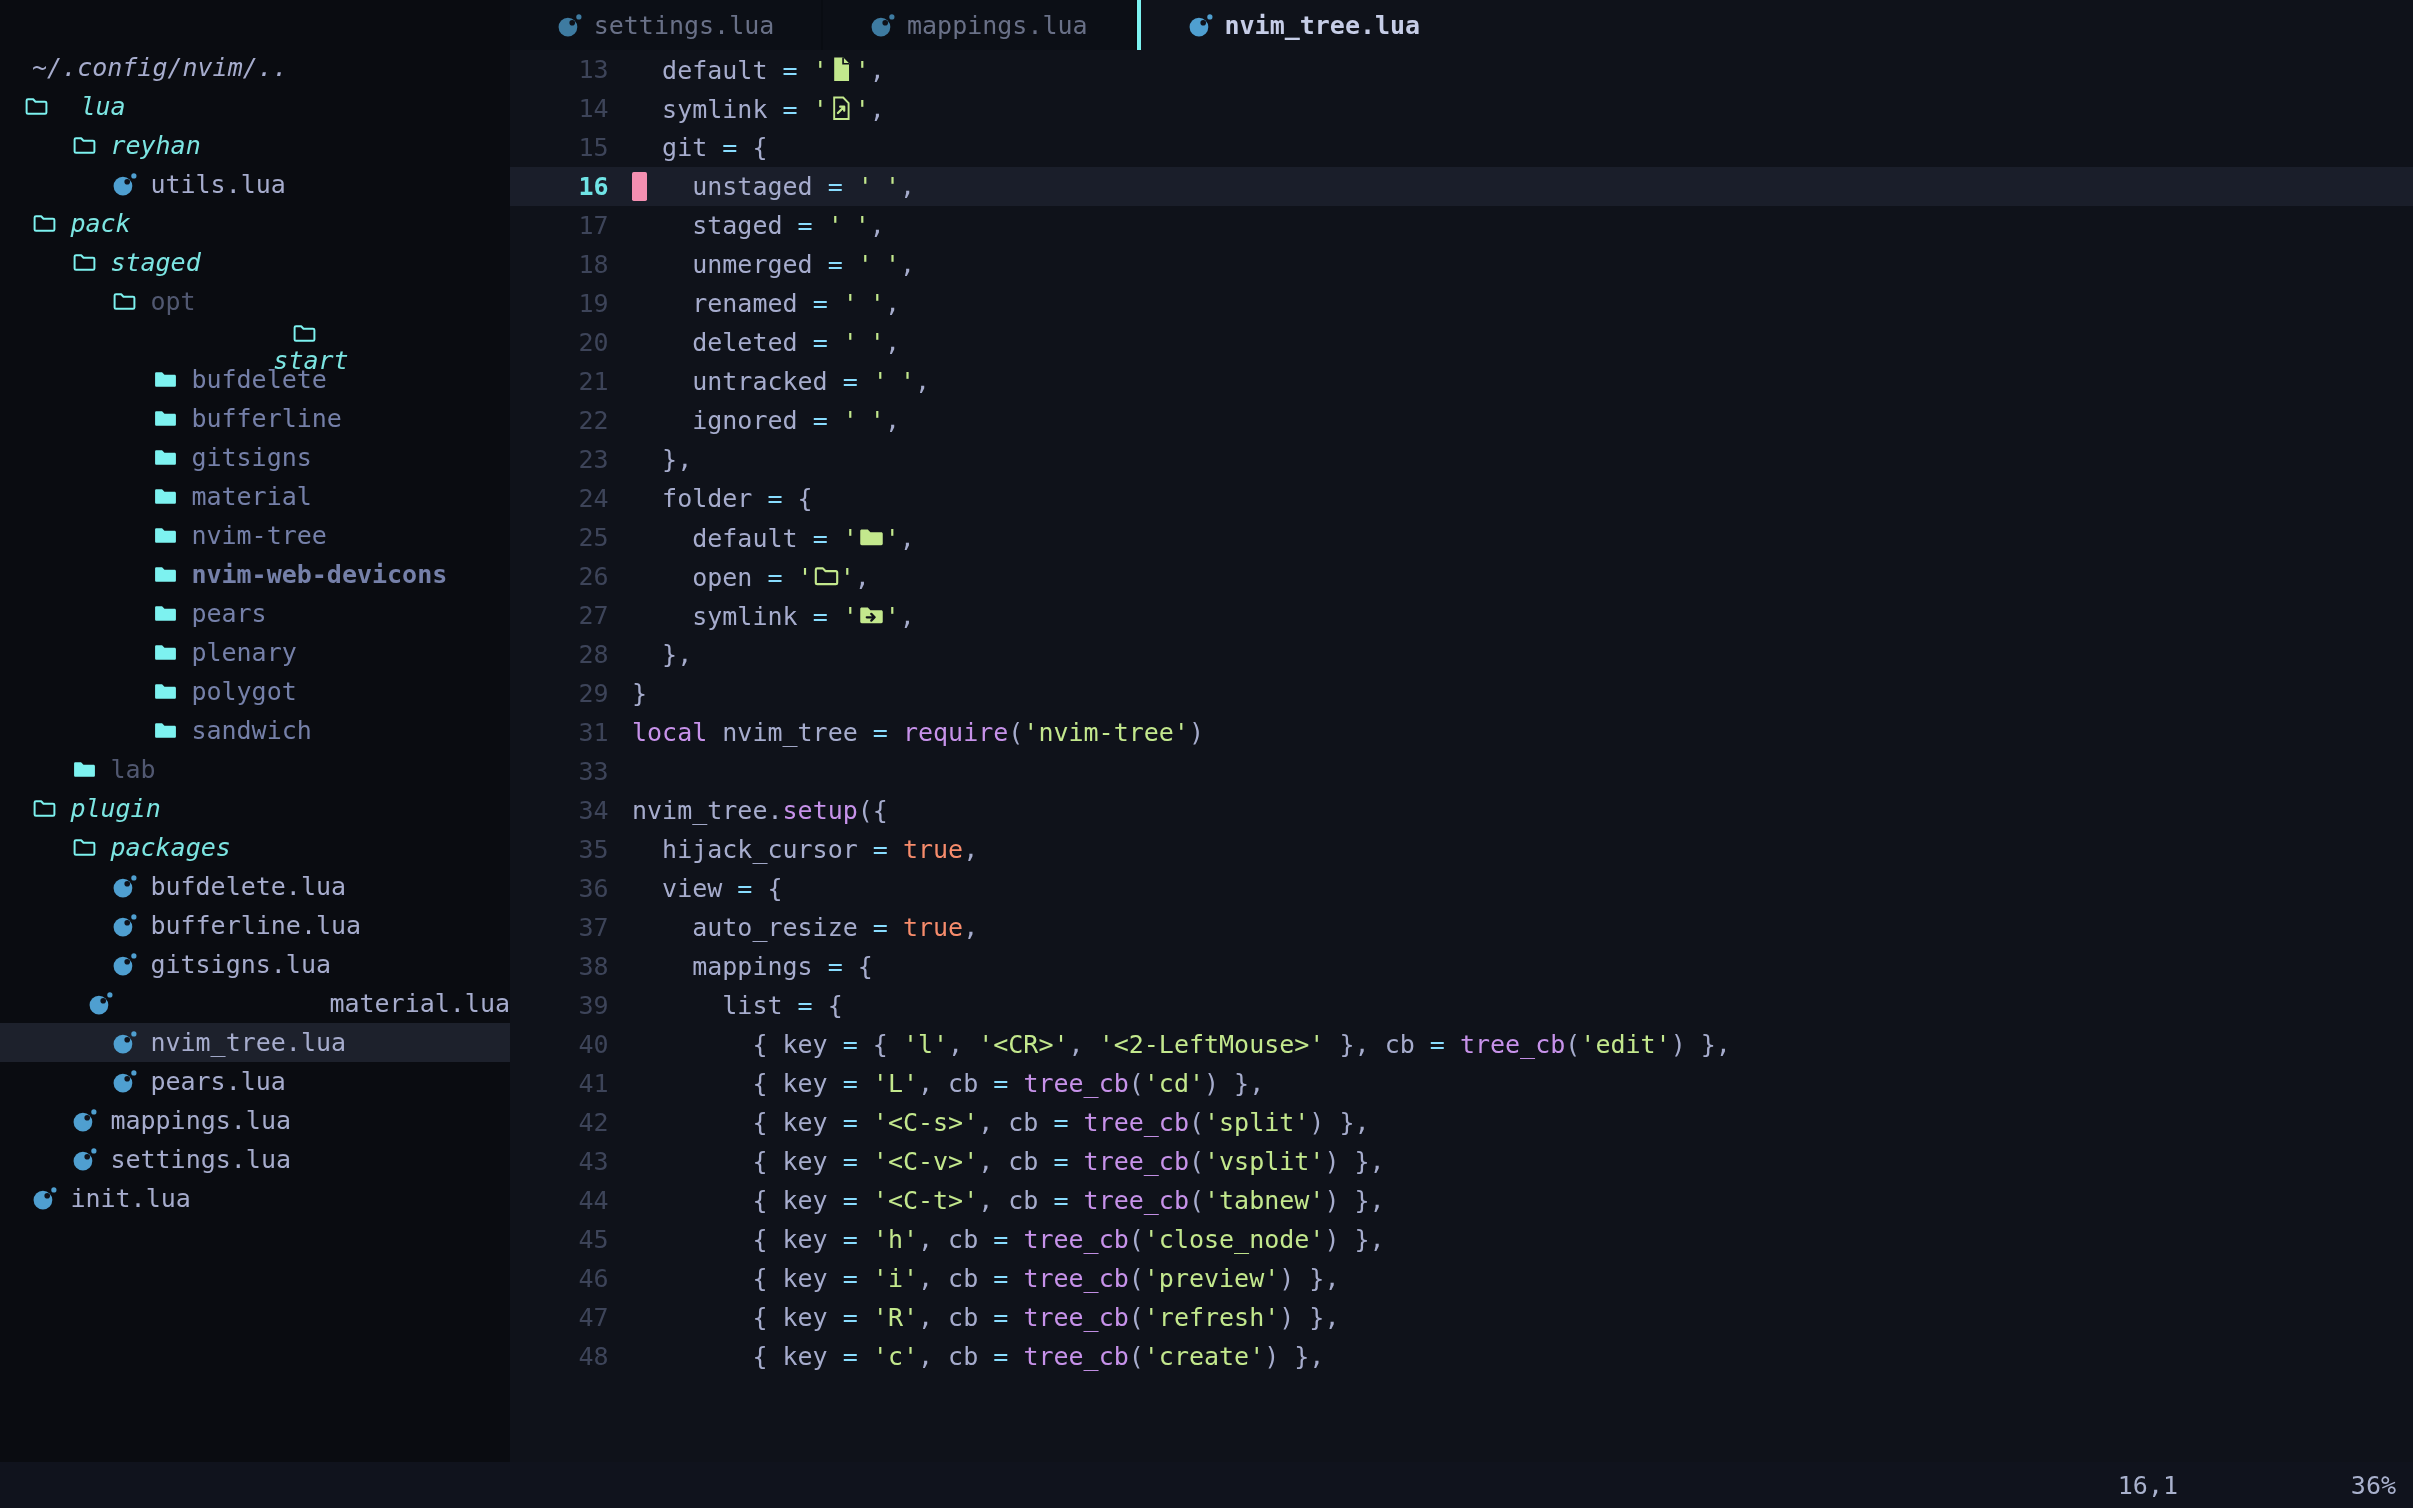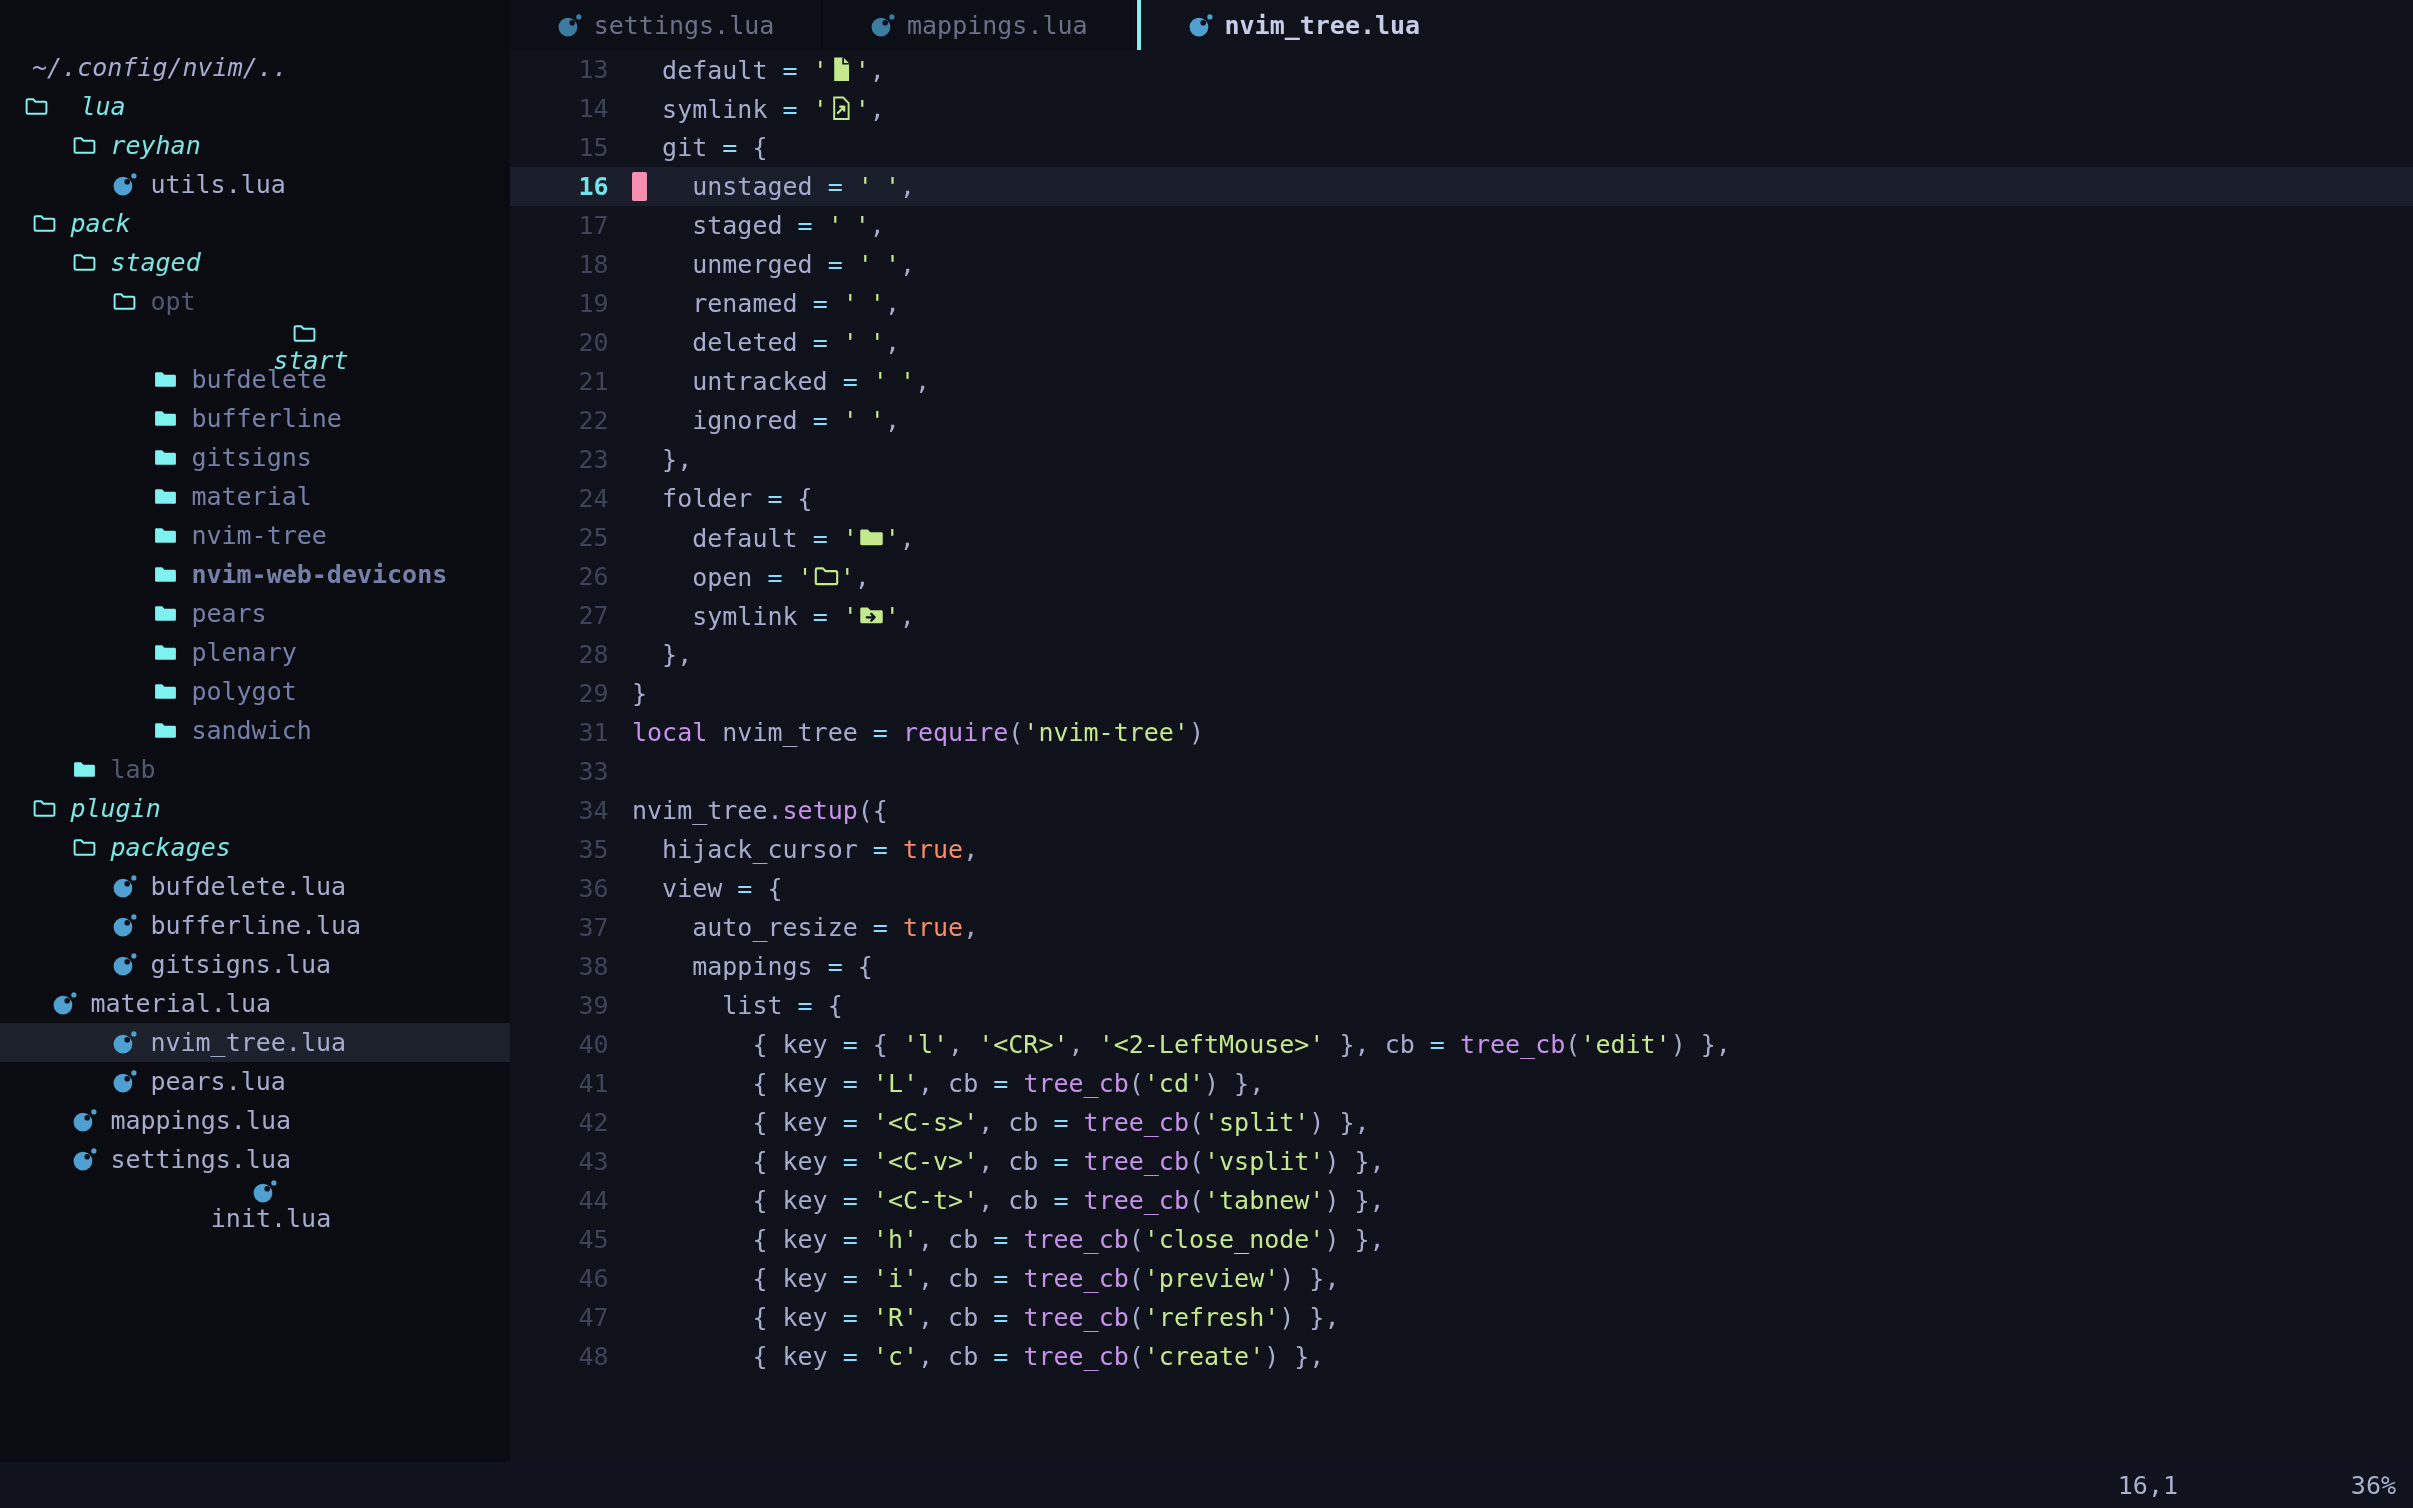--- a/index.html
+++ b/index.html
@@ -258,21 +258,21 @@
       <div class="srow" style="padding-left: 112px;">
         <span class="sic ic-lua">
           <svg viewBox="0 0 24 24" width="25" height="25">
             <circle cx="10.5" cy="13.5" r="9" fill="currentColor"></circle>
             <circle cx="14.6" cy="9.4" r="2.7" style="fill:var(--bg)"></circle>
             <circle cx="21" cy="3.8" r="2.5" fill="currentColor"></circle>
           </svg>
         </span>
         <span class="lbl-file">gitsigns.lua</span>
       </div>
-      <div class="srow" style="padding-left: 52px;">
+      <div class="srow" style="padding-left: 88px; justify-content: space-between;">
         <span class="sic ic-lua">
           <svg viewBox="0 0 24 24" width="25" height="25">
             <circle cx="10.5" cy="13.5" r="9" fill="currentColor"></circle>
             <circle cx="14.6" cy="9.4" r="2.7" style="fill:var(--bg)"></circle>
             <circle cx="21" cy="3.8" r="2.5" fill="currentColor"></circle>
           </svg>
         </span>
         <span class="lbl-file">material.lua</span>
       </div>
       <div class="srow sel" style="padding-left: 112px;">
@@ -308,21 +308,21 @@
       <div class="srow" style="padding-left: 72px;">
         <span class="sic ic-lua">
           <svg viewBox="0 0 24 24" width="25" height="25">
             <circle cx="10.5" cy="13.5" r="9" fill="currentColor"></circle>
             <circle cx="14.6" cy="9.4" r="2.7" style="fill:var(--bg)"></circle>
             <circle cx="21" cy="3.8" r="2.5" fill="currentColor"></circle>
           </svg>
         </span>
         <span class="lbl-file">settings.lua</span>
       </div>
-      <div class="srow" style="padding-left: 32px; flex-direction: column;">
+      <div class="srow" style="padding-left: 32px;">
         <span class="sic ic-lua">
           <svg viewBox="0 0 24 24" width="25" height="25">
             <circle cx="10.5" cy="13.5" r="9" fill="currentColor"></circle>
             <circle cx="14.6" cy="9.4" r="2.7" style="fill:var(--bg)"></circle>
             <circle cx="21" cy="3.8" r="2.5" fill="currentColor"></circle>
           </svg>
         </span>
         <span class="lbl-file">init.lua</span>
       </div>
     </div>

